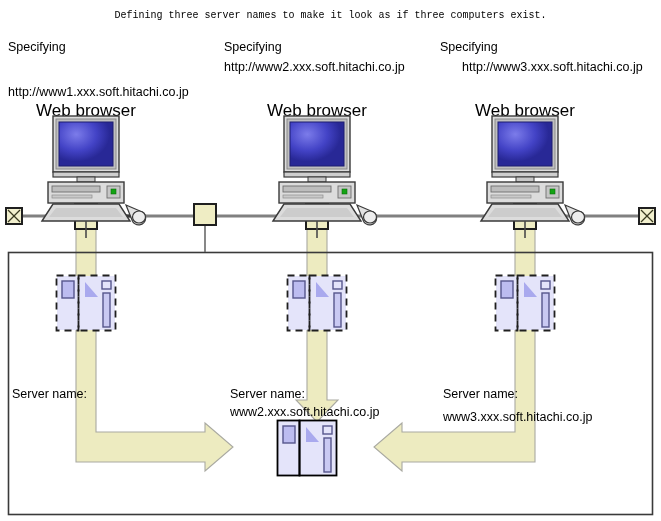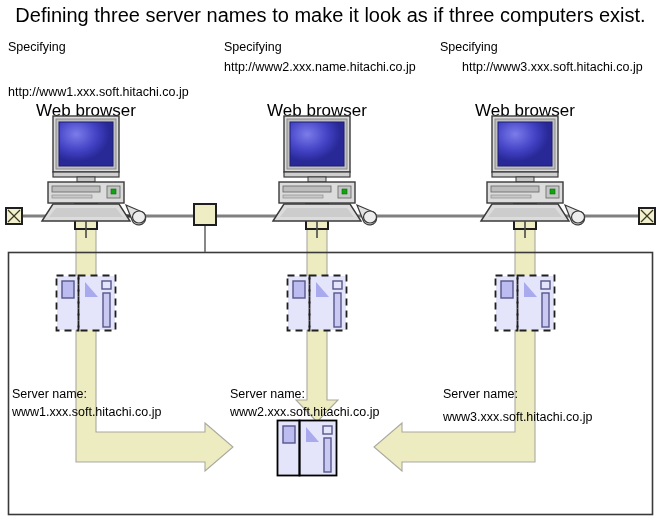--- a/index.html
+++ b/index.html
@@ -1,38 +1,38 @@
 <!DOCTYPE html>
 <html><head>
 <meta charset="utf-8">
 <style>
   html,body{margin:0;padding:0;background:#ffffff;}
   body{width:661px;height:521px;position:relative;overflow:hidden;
        font-family:"Liberation Sans","DejaVu Sans",sans-serif;color:#000;}
   #stage{position:absolute;left:0;top:0;width:661px;height:521px;}
   .txt{position:absolute;white-space:pre;line-height:15px;}
-  #title{left:0;top:8px;width:661px;text-align:center;font-size:20px;}
+  #title{left:0;top:8px;width:661px;text-align:center;font-size:10px;font-family:Liberation Mono, monospace;}
   .spec{font-size:12.5px;}
   .sname{font-size:12.5px;margin-top:24px;}
   .wb{font-size:17px;}
   #ipaddr{font-size:13px;}
   svg{position:absolute;left:0;top:0;width:661px;height:521px;overflow:visible;}
 </style>
 </head>
 <body>
 
 <div id="stage">
 
   <div class="txt" id="title">Defining three server names to make it look as if three computers exist.</div>
 
   <div class="txt spec" style="left:8px;top:40px;">Specifying</div>
   <div class="txt spec" style="left:8px;top:60px;margin-top:25px;">http://www1.xxx.soft.hitachi.co.jp</div>
 
   <div class="txt spec" style="left:224px;top:40px;">Specifying</div>
-  <div class="txt spec" style="left:224px;top:60px;">http://www2.xxx.name.hitachi.co.jp</div>
+  <div class="txt spec" style="left:224px;top:60px;">http://www2.xxx.soft.hitachi.co.jp</div>
 
   <div class="txt spec" style="left:440px;top:40px;">Specifying</div>
   <div class="txt spec" style="left:440px;top:60px;padding-left:22px;">http://www3.xxx.soft.hitachi.co.jp</div>
 
   <div class="txt wb" style="left:0px;top:103px;width:172px;text-align:center;">Web browser</div>
   <div class="txt wb" style="left:231px;top:103px;width:172px;text-align:center;">Web browser</div>
   <div class="txt wb" style="left:439px;top:103px;width:172px;text-align:center;">Web browser</div>
 
   <svg viewBox="0 0 661 521" xmlns="http://www.w3.org/2000/svg">
     <defs>
@@ -160,21 +160,20 @@
     </g>
 
     <g transform="translate(307,448)">
       <use href="#server-body"></use>
       <rect x="-29.5" y="-27.5" width="22" height="55" fill="none" stroke="#000000" stroke-width="1.8"></rect>
       <rect x="-7.5" y="-27.5" width="37" height="55" fill="none" stroke="#000000" stroke-width="1.8"></rect>
     </g>
   </svg>
 
   <div class="txt sname" style="left:12px;top:363px;">Server name:</div>
-  <div class="txt sname" style="left:12px;top:381px;">www1.xxx.soft.hitachi.co.jp</div>
 
   <div class="txt sname" style="left:230px;top:363px;">Server name:</div>
   <div class="txt sname" style="left:230px;top:381px;">www2.xxx.soft.hitachi.co.jp</div>
 
   <div class="txt sname" style="left:443px;top:363px;">Server name:</div>
   <div class="txt sname" style="left:443px;top:386px;">www3.xxx.soft.hitachi.co.jp</div>
 
 
 </div>
 

